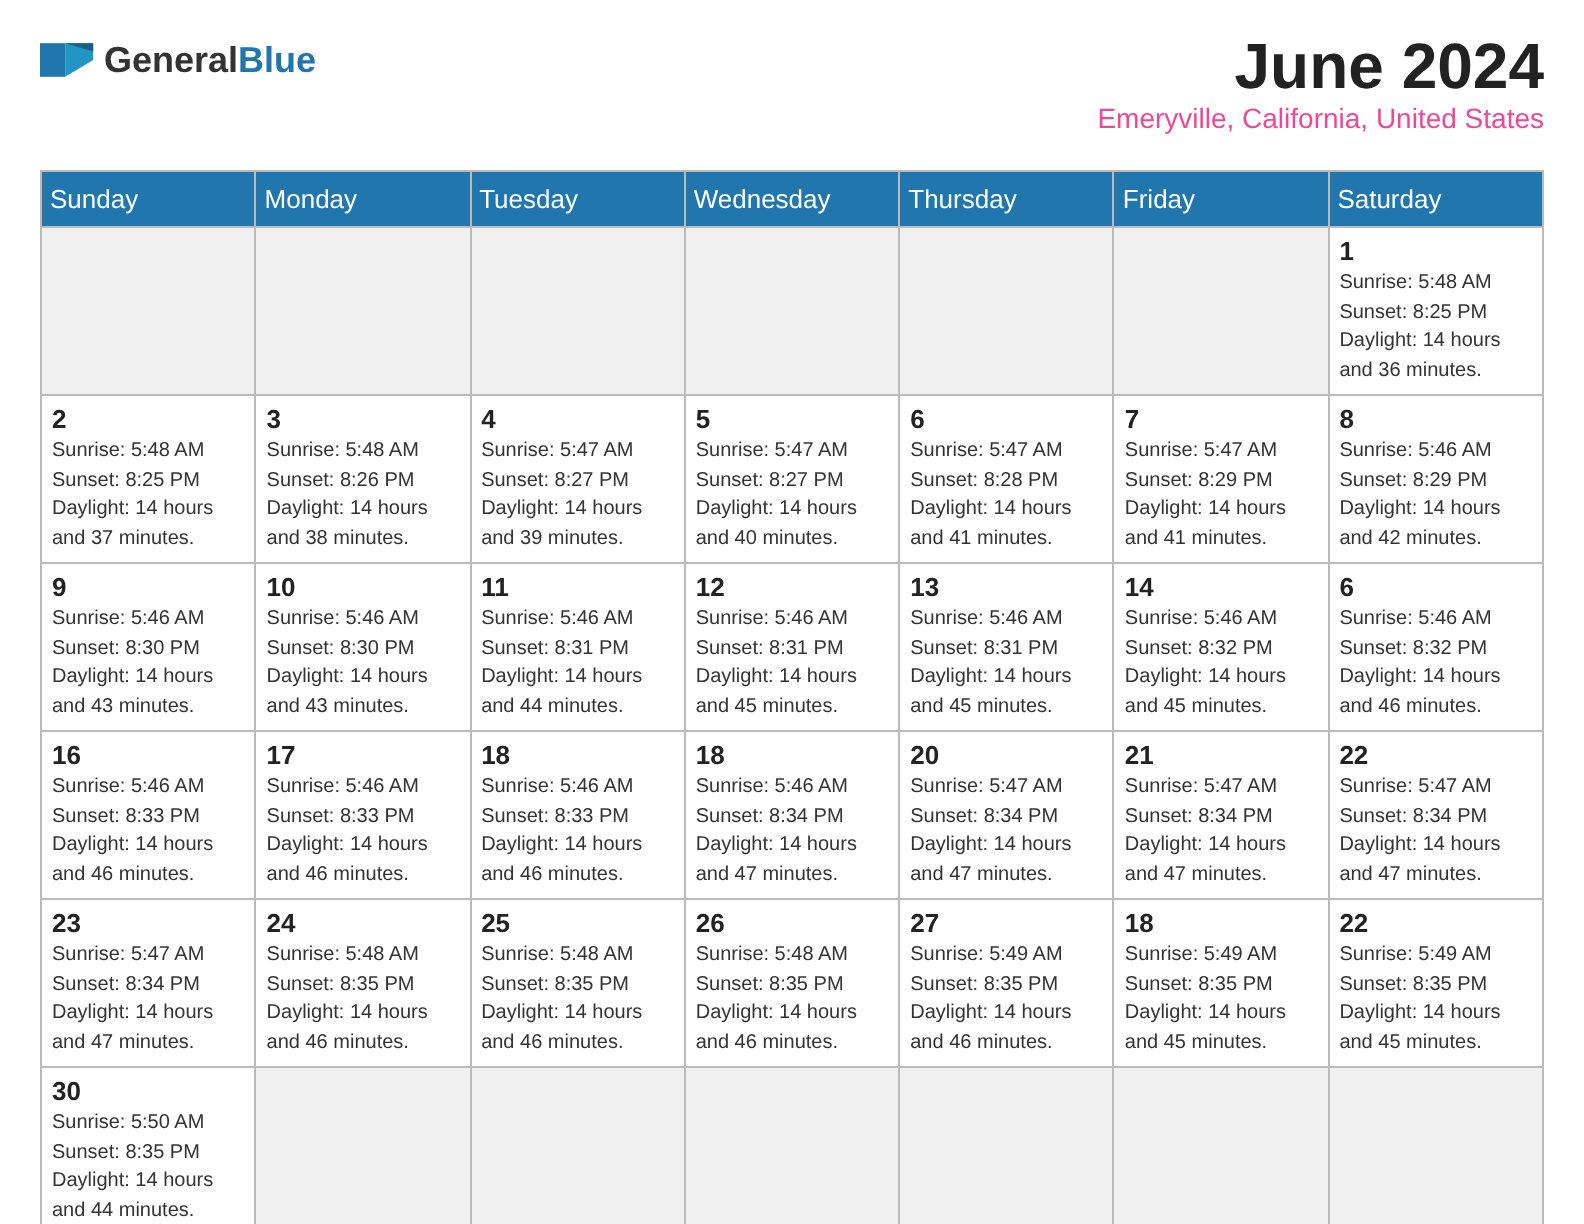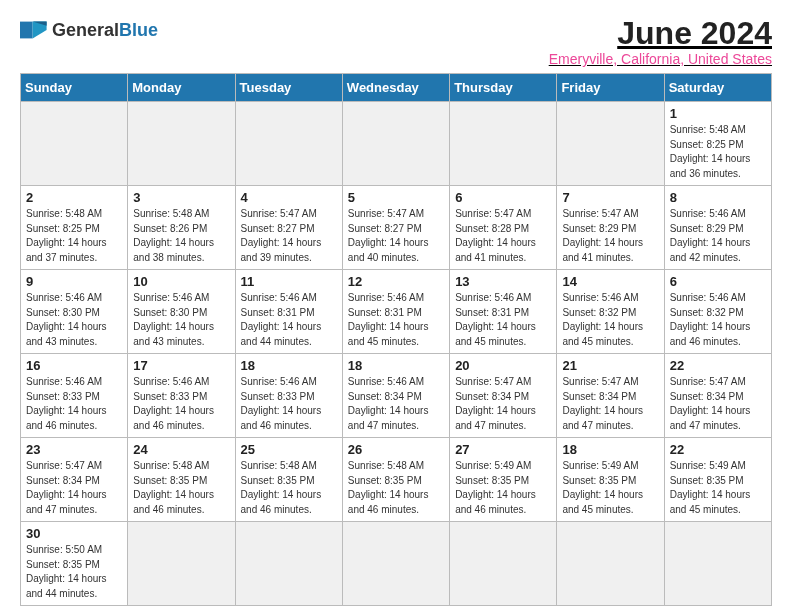--- a/index.html
+++ b/index.html
@@ -7,21 +7,21 @@
       font-family: Arial, sans-serif;
       background: #fff;
       width: 792px;
       min-height: 612px;
       padding: 16px 20px;
     }
     .header-section {
       display: flex;
       justify-content: space-between;
       align-items: flex-start;
-      margin-bottom: 6px;
+      margin-bottom: 18px;
     }
     .logo {
       display: flex;
       align-items: center;
       gap: 4px;
     }
     .logo-text {
       font-size: 18px;
       font-weight: normal;
       color: #333;
@@ -29,42 +29,41 @@
     }
     .logo-text span {
       font-weight: bold;
     }
     .logo-icon {
       width: 28px;
       height: 28px;
     }
     .title-block {
       text-align: right;
-      text-decoration: underline;
     }
     .month-title {
       font-size: 32px;
       font-weight: bold;
       color: #222;
       line-height: 1.1;
     }
     .location-title {
       font-size: 14px;
       color: #ec4899;
     }
     .calendar-table {
       width: 100%;
       border-collapse: collapse;
       border: 1px solid #bbb;
     }
     .calendar-table th {
       background-color: #2176ae;
       color: #fff;
       font-size: 13px;
-      font-weight: bold;
+      font-weight: normal;
       padding: 6px 4px;
       text-align: left;
       border: 1px solid #bbb;
     }
     .calendar-table td {
       vertical-align: top;
       border: 1px solid #bbb;
       padding: 4px 5px;
       font-size: 10.5px;
       color: #333;

